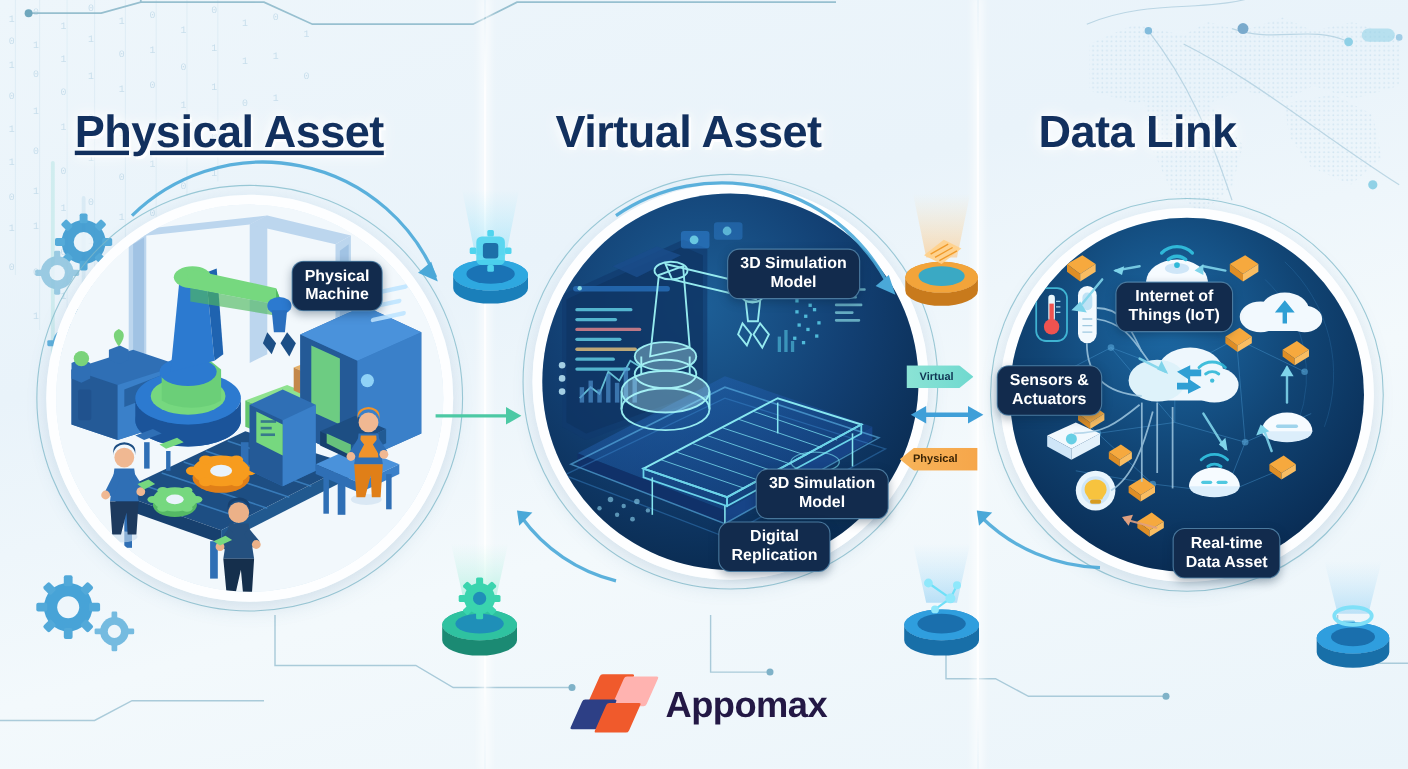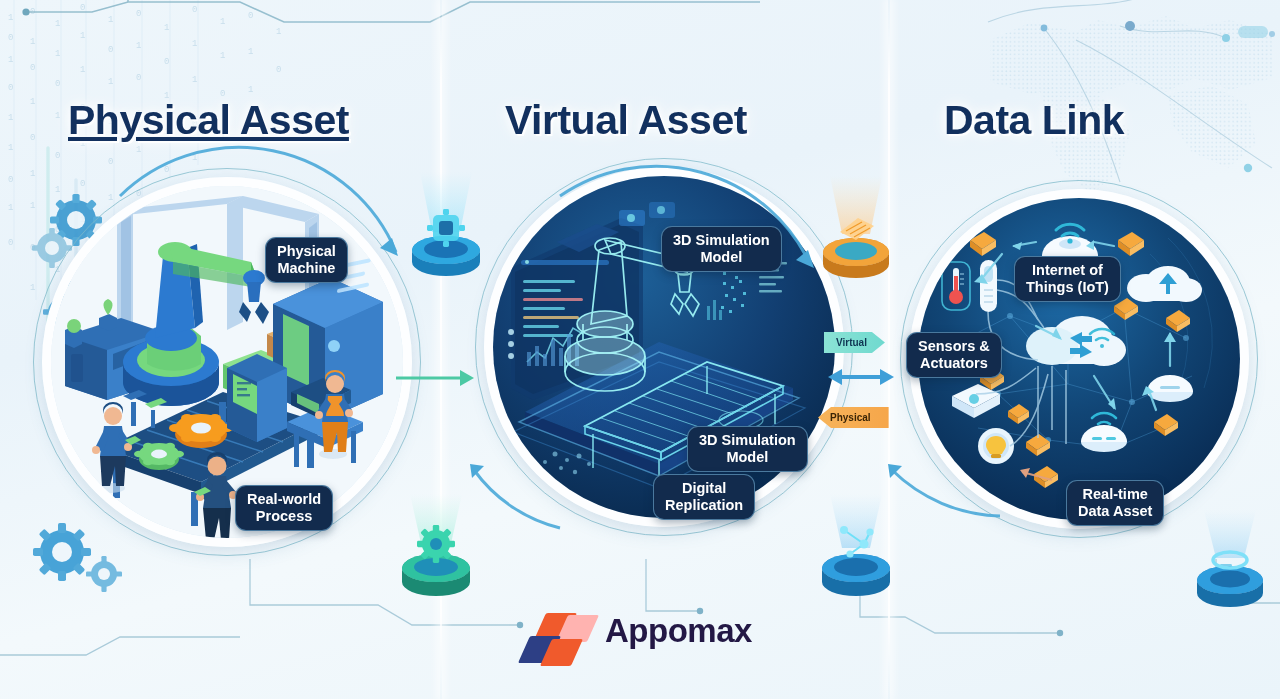--- a/index.html
+++ b/index.html
@@ -127,21 +127,21 @@
   }
   .banner.physical {
     background: linear-gradient(90deg,#f7b45a 0%, #f6a64a 100%);
     color: #3a2405;
     clip-path: polygon(13px 0, 100% 0, 100% 100%, 13px 100%, 0 50%);
   }
 
   
   .logo {
     position: absolute; left: 524px; top: 612px;
-    display: flex; align-items: flex-start; gap: 13px;
+    display: flex; align-items: center; gap: 13px;
     z-index: 20;
   }
   .logo-mark { position: relative; width: 68px; height: 58px; }
   .logo-word {
     font-size: 33px; font-weight: 800; color: #231845; letter-spacing: -.5px;
   }
   .para {
     position: absolute; width: 31px; height: 27px;
     transform: skewX(-24deg);
     border-radius: 2px;
@@ -584,22 +584,20 @@
           <rect x="80" y="216" width="5" height="24"></rect>
           <polygon points="72,210 88,204 96,208 80,214"></polygon>
           <rect x="100" y="224" width="4" height="18"></rect>
           <polygon points="94,218 110,212 116,216 100,222" fill="#76d87f"></polygon>
         </g>
       </svg>
     </div>
 
     <div class="pill" style="left:232px; top:69px;">Physical
 Machine</div>
-    <div class="pill" style="left:202px; top:317px;">Real-world
-Process</div>
   </div>
 
   <div class="ring-wrap p2">
     <div class="outer-ring"></div>
     <div class="white-ring"></div>
     <div class="disc dark">
       <svg viewBox="0 0 342 342" width="342" height="342">
         <defs>
           <linearGradient id="holo" x1="0" y1="0" x2="0" y2="1">
             <stop offset="0%" stop-color="#9ef4f6" stop-opacity=".95"></stop>

